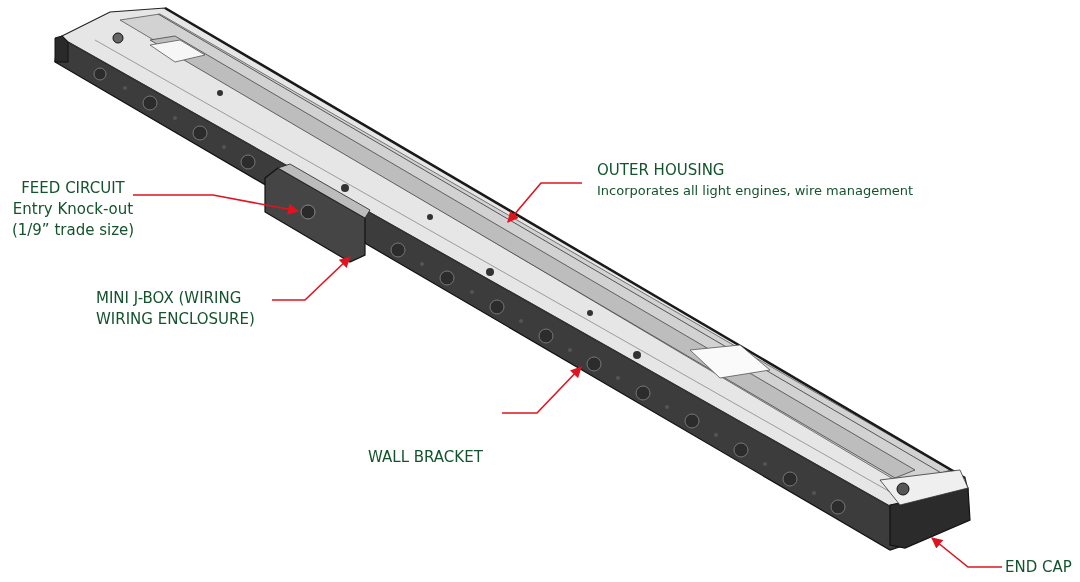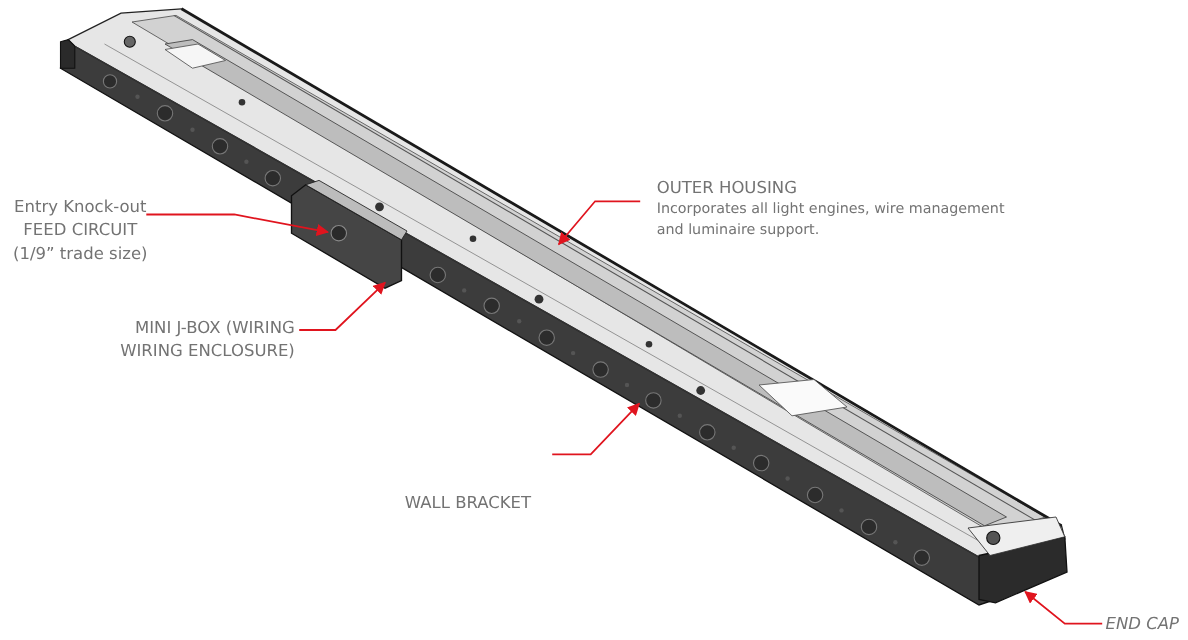--- a/index.html
+++ b/index.html
@@ -1,22 +1,22 @@
 <!DOCTYPE html>
 <html><head>
 <meta charset="utf-8">
 <style>
   html, body { margin: 0; padding: 0; background: #ffffff; }
   body { width: 1080px; height: 582px; position: relative; overflow: hidden;
          font-family: "DejaVu Sans", "Liberation Sans", sans-serif; color: #1a1a1a; }
   #art { position: absolute; left: 0; top: 0; width: 1080px; height: 582px; }
-  .label { position: absolute; font-size: 15px; line-height: 21px; white-space: nowrap; color: #737373; }
+  .label { position: absolute; font-size: 15px; line-height: 21px; white-space: nowrap; color: #14532d; }
   .label .sub { font-size: 13px; line-height: 19px; }
   .center { text-align: center; }
-  .right { text-align: right; }
+  .right { }
 </style>
 </head>
 <body>
 
 <svg id="art" viewBox="0 0 1080 582" xmlns="http://www.w3.org/2000/svg">
   <defs>
     <marker id="arrow" viewBox="0 0 10 10" refX="9" refY="5" markerWidth="7" markerHeight="7" orient="auto-start-reverse">
       <path d="M0,0 L10,5 L0,10 z" fill="#e0141e"></path>
     </marker>
   </defs>
@@ -92,35 +92,34 @@
   <g stroke="#e0141e" stroke-width="1.6" fill="none">
     <polyline points="133,195 213,195 298,211" marker-end="url(#arrow)"></polyline>
     <polyline points="272,300 305,300 350,257" marker-end="url(#arrow)"></polyline>
     <polyline points="582,183 541,183 508,222" marker-end="url(#arrow)"></polyline>
     <polyline points="502,413 537,413 581,367" marker-end="url(#arrow)"></polyline>
     <polyline points="1002,567 968,567 932,538" marker-end="url(#arrow)"></polyline>
   </g>
 </svg>
 
 <div class="label center" style="left:10px; top:178px; width:126px;">
+  <div>FEED CIRCUIT</div>
   <div>Entry Knock-out</div>
-  <div>FEED CIRCUIT</div>
   <div>(1/9” trade size)</div>
 </div>
 
 <div class="label right" style="left:96px; top:288px; width:172px;">
   <div>MINI J-BOX (WIRING</div>
   <div>WIRING ENCLOSURE)</div>
 </div>
 
 <div class="label" style="left:597px; top:160px;">
   <div>OUTER HOUSING</div>
   <div class="sub">Incorporates all light engines, wire management</div>
-  <div class="sub">and luminaire support.</div>
 </div>
 
 <div class="label" style="left:368px; top:403px;margin-top:44px;">
   <div>WALL BRACKET</div>
 </div>
 
-<div class="label" style="left:1005px; top:557px;font-style:italic;">
+<div class="label" style="left:1005px; top:557px;">
   <div>END CAP</div>
 </div>
 
 </body></html>

